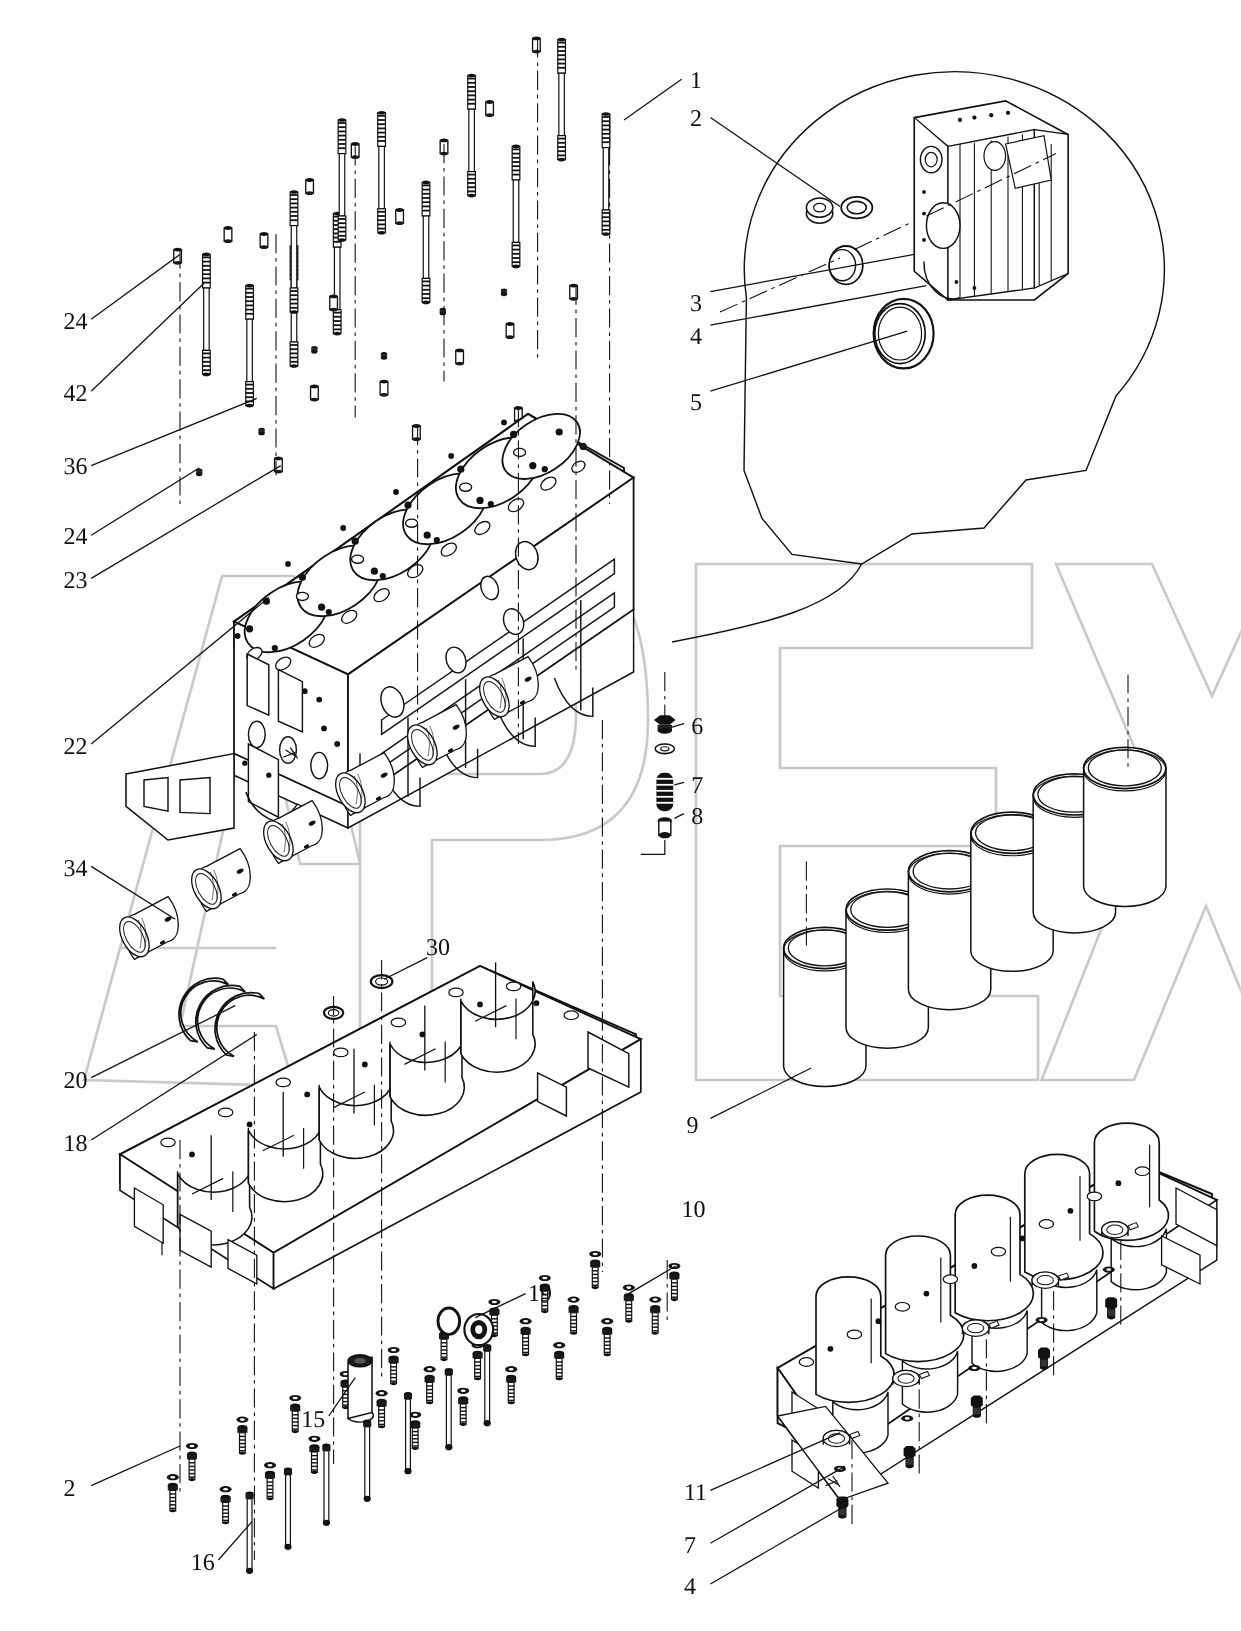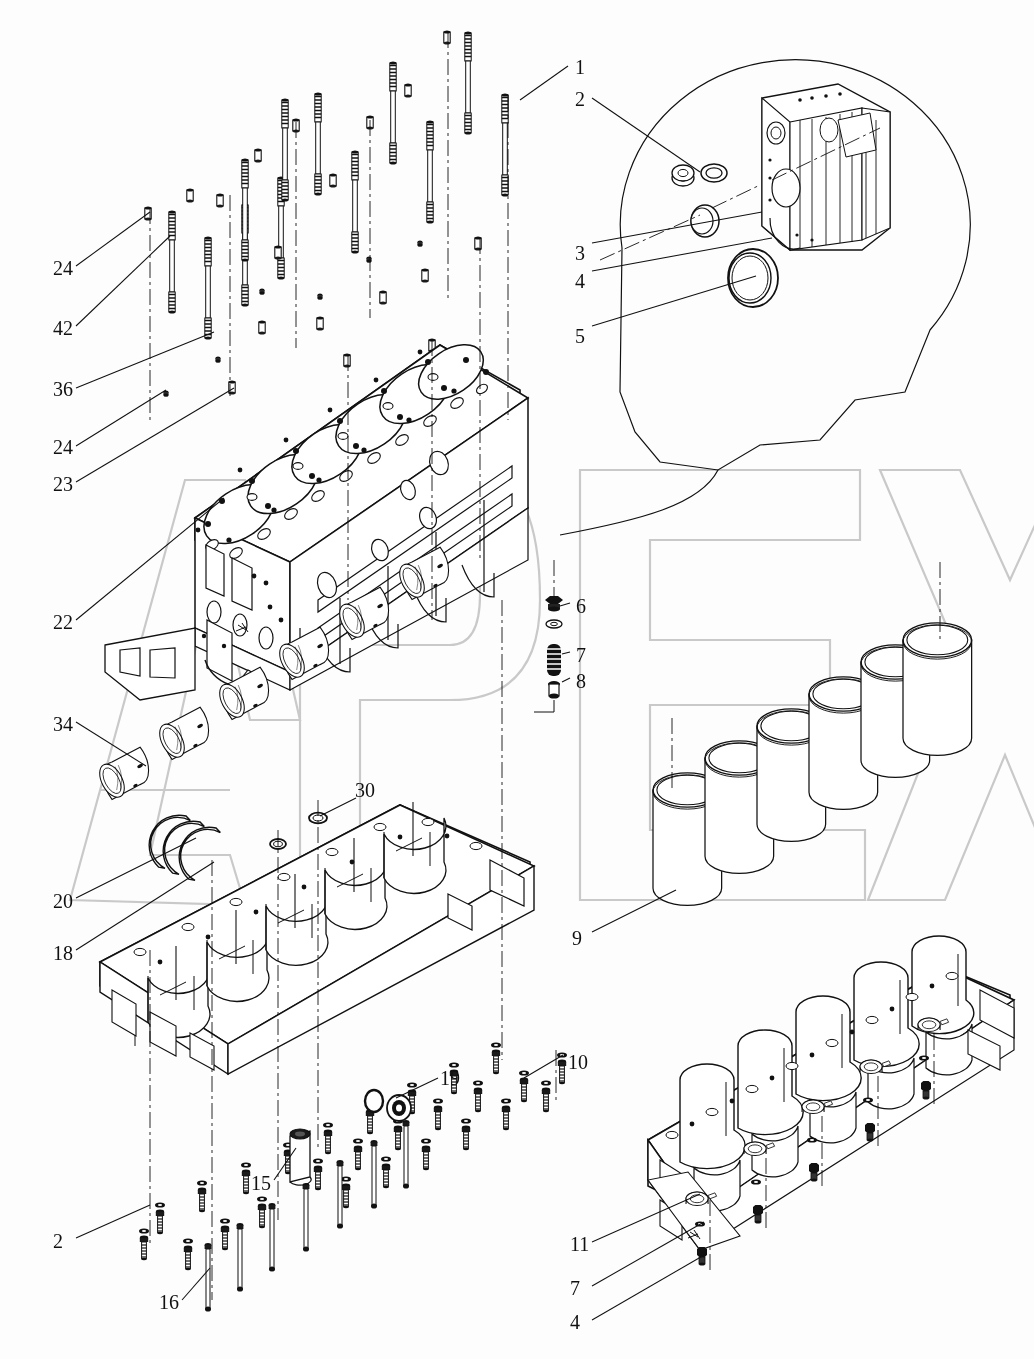--- a/index.html
+++ b/index.html
@@ -768,21 +768,21 @@
 <div>
   <div class="lbl" style="left:575px;top:57px">1</div>
   <div class="lbl" style="left:575px;top:89px">2</div>
   <div class="lbl" style="left:575px;top:243px">3</div>
   <div class="lbl" style="left:575px;top:271px">4</div>
   <div class="lbl" style="left:575px;top:326px">5</div>
   <div class="lbl" style="left:576px;top:596px">6</div>
   <div class="lbl" style="left:576px;top:645px">7</div>
   <div class="lbl" style="left:576px;top:671px">8</div>
   <div class="lbl" style="left:572px;top:928px">9</div>
-  <div class="lbl" style="left:568px;top:1052px">10</div>
+  <div class="lbl" style="left:568px;top:998px">10</div>
   <div class="lbl" style="left:570px;top:1234px">11</div>
   <div class="lbl" style="left:570px;top:1278px">7</div>
   <div class="lbl" style="left:570px;top:1312px">4</div>
   <div class="lbl" style="left:440px;top:1068px">19</div>
   <div class="lbl" style="left:251px;top:1173px">15</div>
   <div class="lbl" style="left:159px;top:1292px">16</div>
   <div class="lbl" style="left:53px;top:1231px">2</div>
   <div class="lbl" style="left:53px;top:943px">18</div>
   <div class="lbl" style="left:53px;top:891px">20</div>
   <div class="lbl" style="left:355px;top:780px">30</div>

